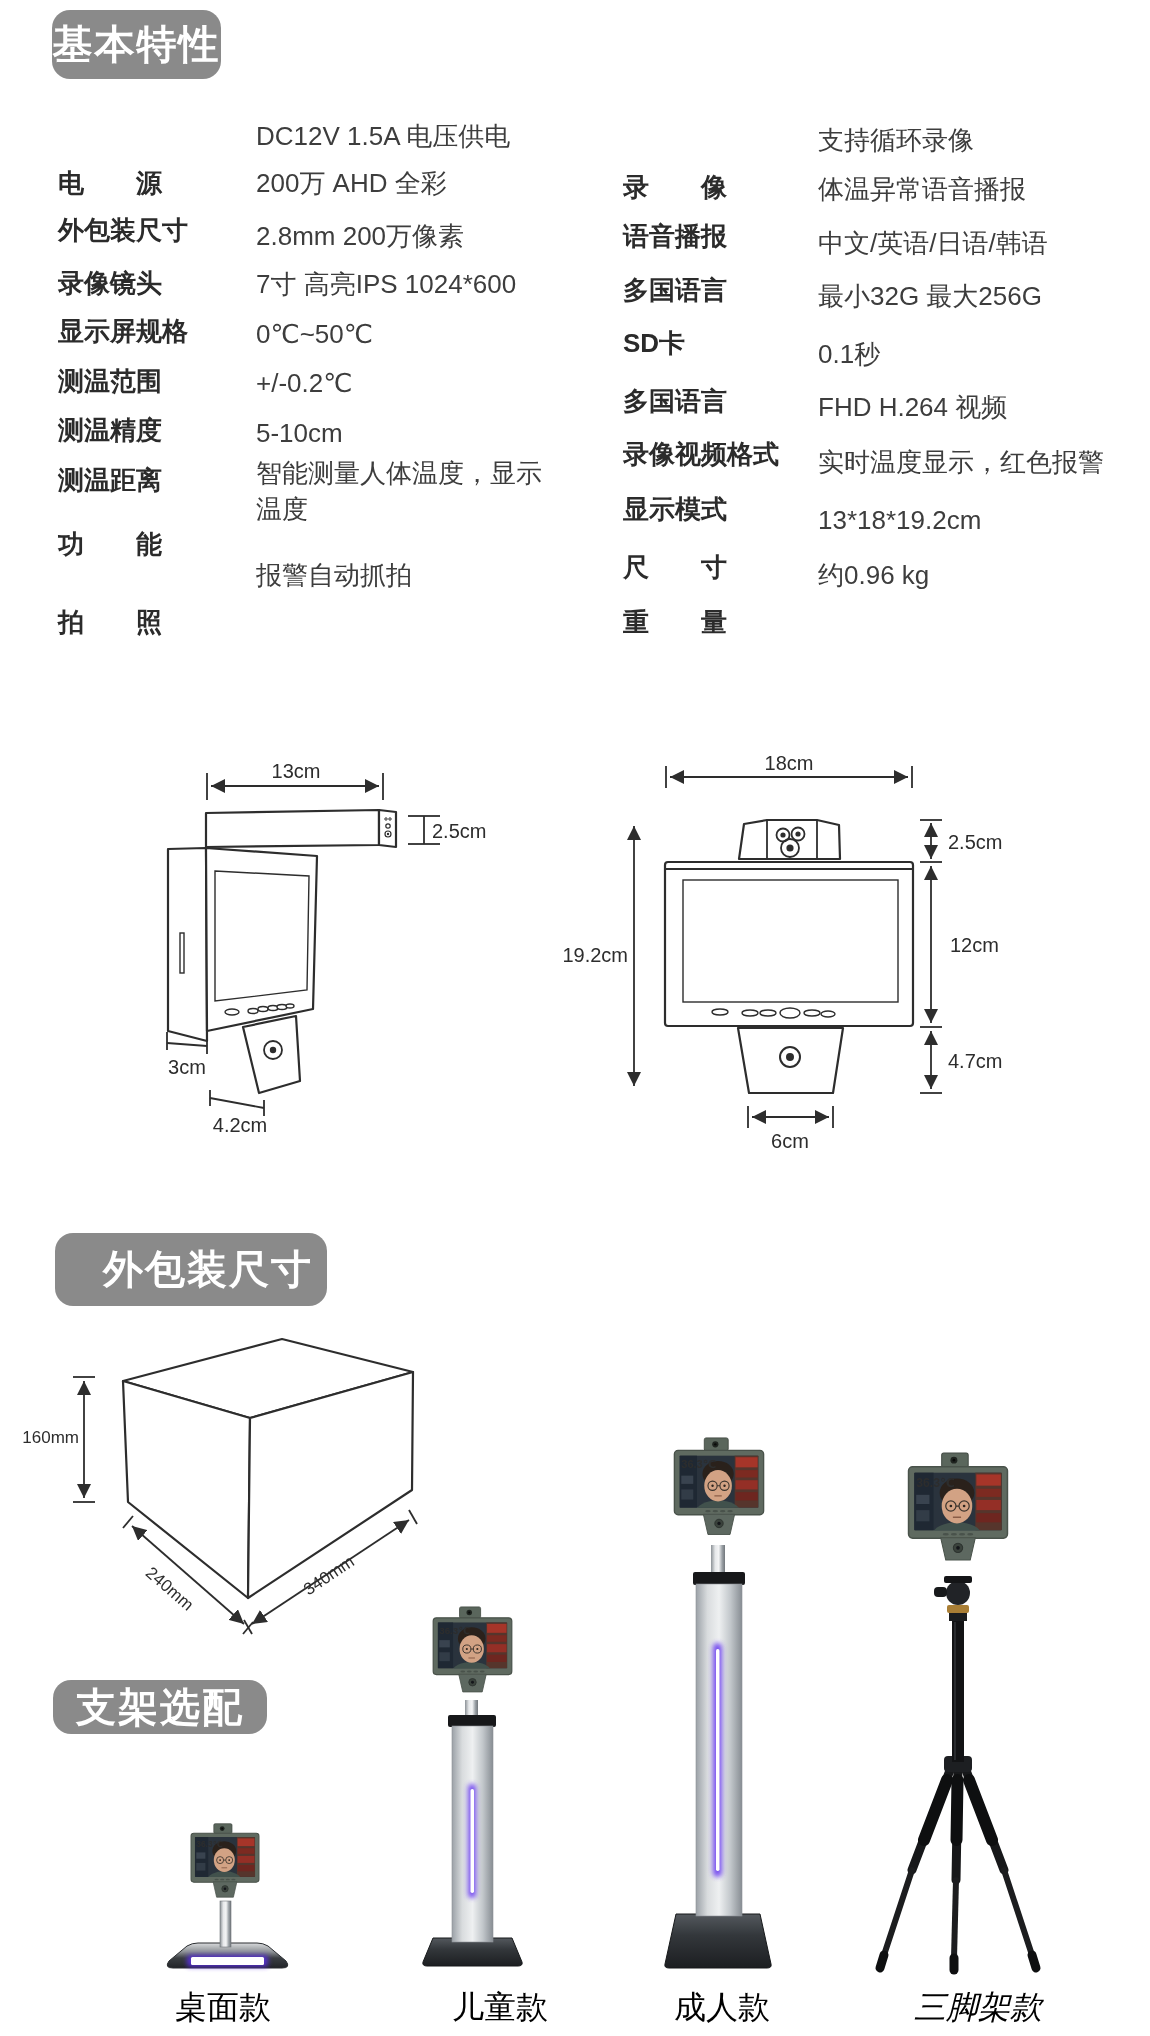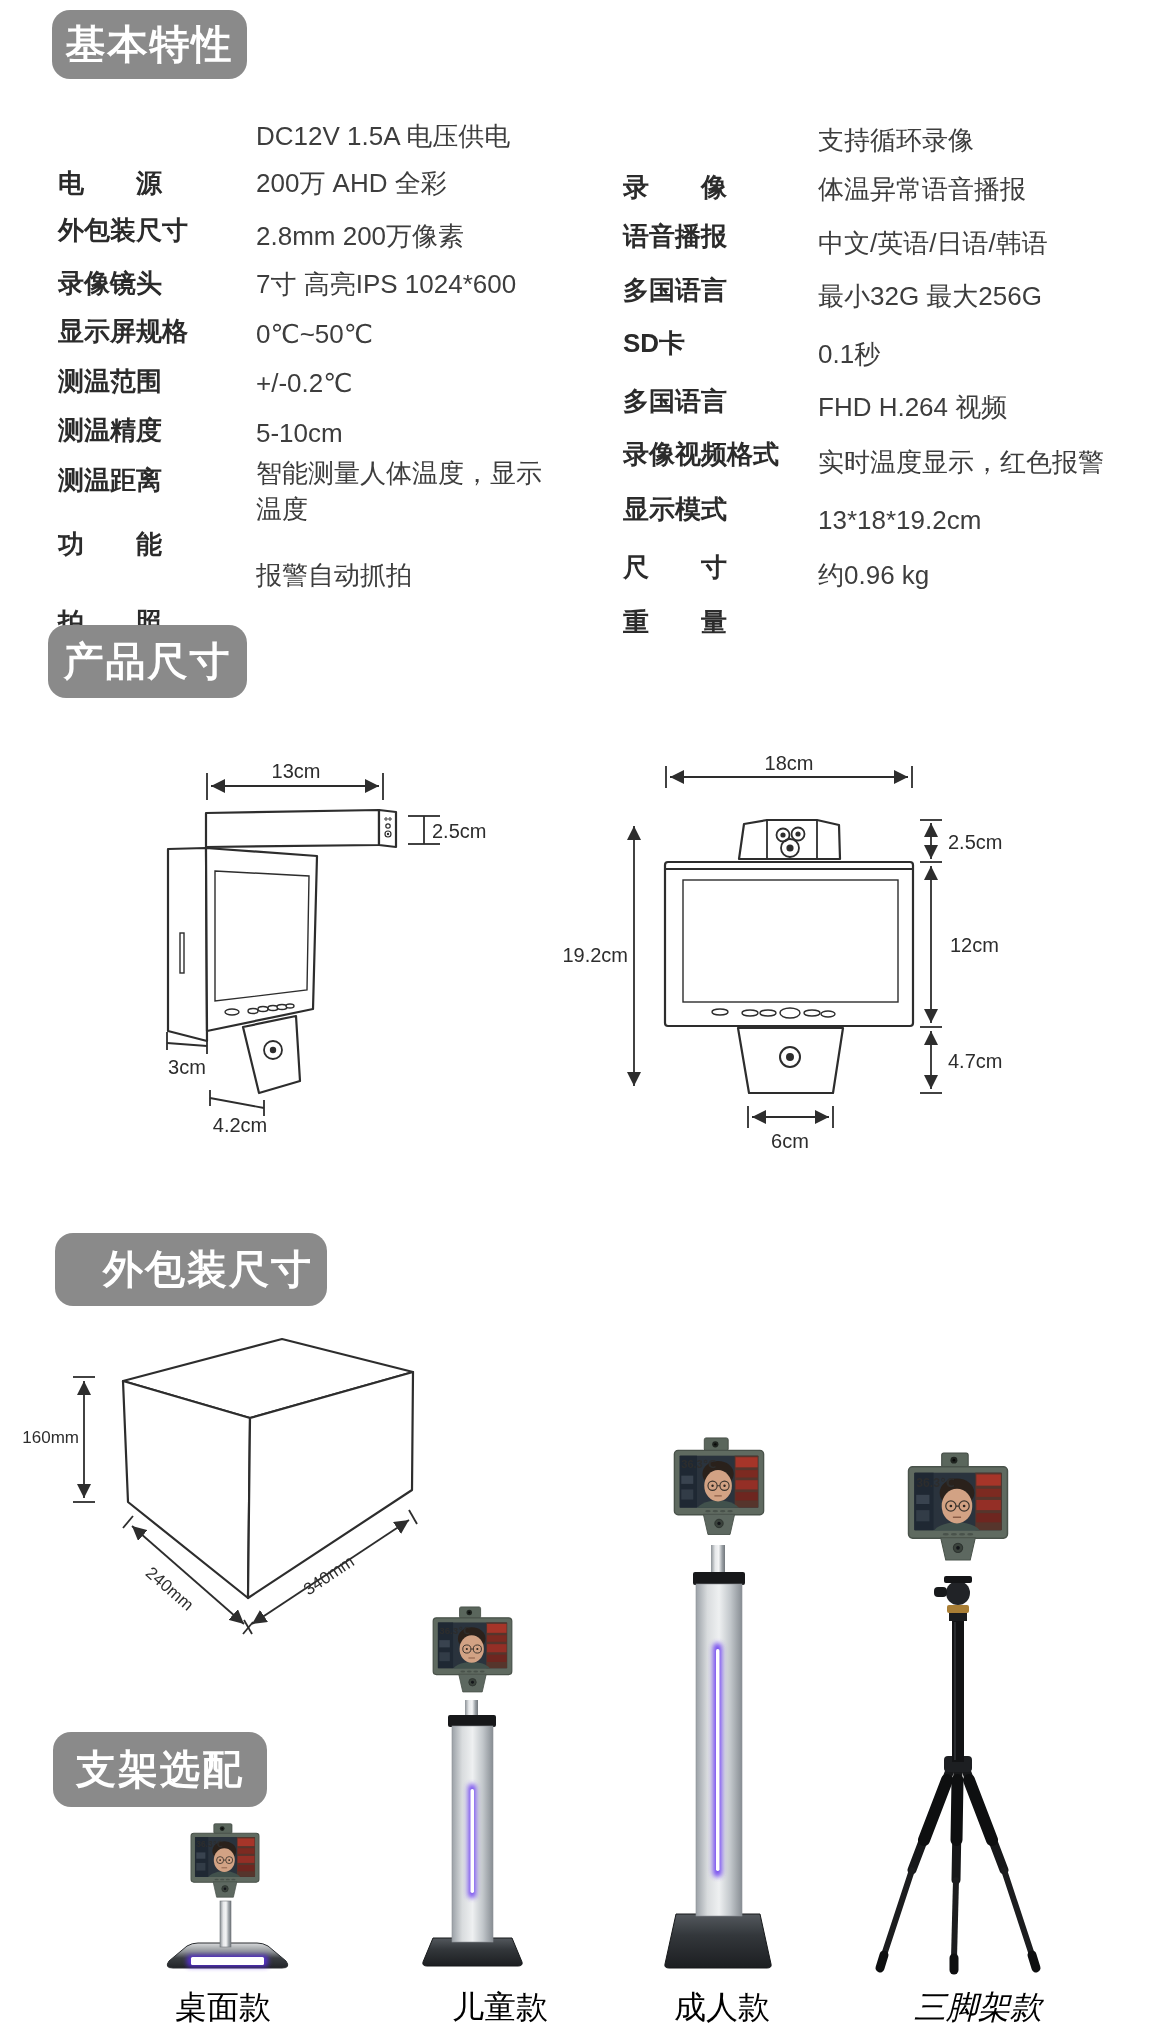--- a/index.html
+++ b/index.html
@@ -89,21 +89,21 @@
           <ellipse cx="54" cy="80.7" rx="3" ry="1.2" fill="#49524b"></ellipse>
           <ellipse cx="62" cy="80.7" rx="3" ry="1.2" fill="#49524b"></ellipse>
           <polygon points="33,84 67,84 62,106 38,106" fill="#5d6860" stroke="#49524a"></polygon>
           <circle cx="50" cy="94" r="4.6" fill="#3a423c" stroke="#2d332f"></circle>
           <circle cx="50" cy="94" r="1.8" fill="#14161a"></circle>
         </g>
       </symbol>
     </defs>
   </svg>
 
-  <div class="sec-header" style="left:52px;top:10px;width:195px;height:69px;">基本特性</div>
+  <div class="sec-header" style="left:52px;top:10px;width:169px;height:69px;">基本特性</div>
 
   <div>
 
     <div class="spec-row spec-left" style="left:58px;top:118px;">
       <span class="sl">电　　源</span>
       <span class="sv">DC12V 1.5A 电压供电</span>
       </div>
     <div class="spec-row spec-left" style="left:58px;top:165px;">
       <span class="sl">外包装尺寸</span>
       <span class="sv">200万 AHD 全彩</span>
@@ -168,21 +168,20 @@
     <div class="spec-row spec-right" style="left:623px;top:502px;">
       <span class="sl">尺　　寸</span>
       <span class="sv">13*18*19.2cm</span>
       </div>
     <div class="spec-row spec-right" style="left:623px;top:557px;">
       <span class="sl">重　　量</span>
       <span class="sv">约0.96 kg</span>
       </div>
   </div>
 
-  <div class="sec-header" style="left:48px;top:625px;width:199px;height:73px;">产品尺寸</div>
 
   <svg style="left:100px;top:760px;" width="385" height="380" viewBox="0 0 385 380">
     <defs>
       <marker id="m1" viewBox="0 0 8 8" refX="8" refY="4" markerWidth="8" markerHeight="8" orient="auto-start-reverse">
         <path d="M0,0 L8,4 L0,8 Z" fill="#2d2d2d"></path>
         </marker>
     </defs>
     <g>
       <line class="ln" x1="107" y1="13" x2="107" y2="40"></line>
       <line class="ln" x1="283" y1="13" x2="283" y2="40"></line>
@@ -320,21 +319,21 @@
       <text x="126" y="268" font-size="17" text-anchor="middle" transform="rotate(41 126 268)">240mm</text>
     </g>
     <g>
       <line class="ln" x1="204" y1="295" x2="212" y2="309"></line>
       <line class="ln" x1="369" y1="185" x2="377" y2="199"></line>
       <line class="ln" x1="212" y1="299" x2="369" y2="195" marker-start="url(#m3)" marker-end="url(#m3)"></line>
       <text x="292" y="255" font-size="17" text-anchor="middle" transform="rotate(-33.7 292 255)">340mm</text>
     </g>
   </svg>
 
-  <div class="sec-header" style="left:53px;top:1732px;width:214px;height:75px;">支架选配</div>
+  <div class="sec-header" style="left:53px;top:1680px;width:214px;height:54px;">支架选配</div>
 
   <svg style="left:160px;top:1815px;" width="135" height="160" viewBox="0 0 135 160">
     <path d="M38,128 L97,128 Q103,128 108,131 L126,146 Q131,153 122,153 L13,153 Q4,153 9,146 L27,131 Q32,128 38,128 Z" fill="url(#gBaseD)" stroke="#2a2d30" stroke-width="1"></path>
     <rect x="27" y="140" width="81" height="12" rx="3" fill="#5b2fe8" opacity="0.85" filter="url(#fGlow)"></rect>
     <rect x="31" y="142" width="73" height="8" rx="1.5" fill="#ffffff"></rect>
     <rect x="60" y="86" width="11" height="46" fill="url(#gPole)" stroke="#6e7378" stroke-width="0.6"></rect>
     <use href="#devhead" x="30" y="8" width="70" height="85.4"></use>
   </svg>
 
   <svg style="left:420px;top:1600px;" width="120" height="372" viewBox="0 0 120 372">

